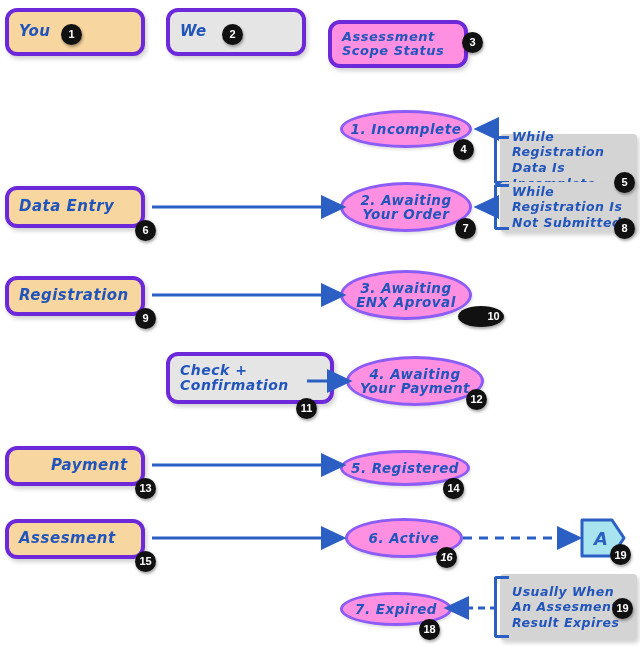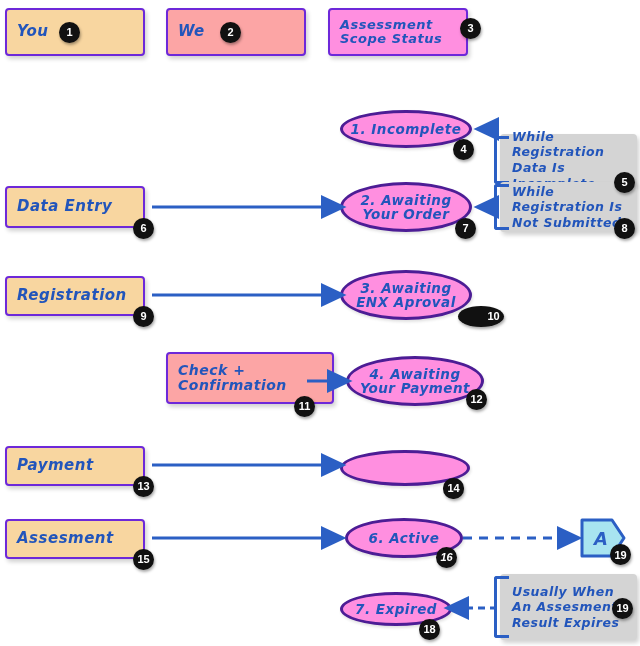--- a/index.html
+++ b/index.html
@@ -29,33 +29,33 @@
     color: #2255bb;
     font-family: "DejaVu Sans", sans-serif;
     font-weight: bold;
     font-style: italic;
     letter-spacing: 0.5px;
     line-height: 1.05;
     text-transform: capitalize;
     pointer-events: auto;
   }
   .rect {
-    border: 2px solid #6d28d9;
-    border-radius: 4px;
+    border: 4px solid #6d28d9;
+    border-radius: 12px;
     box-shadow: 2px 3px 4px rgba(0,0,0,0.18);
   }
   .rect-orange { background: #f8d6a0; }
-  .rect-blue   { background: #fca5a5; }
+  .rect-blue   { background: #e5e5e5; }
   .rect-pink   { background: #ff8fe0; }
   .rect .label {
     padding: 0 6px 0 10px;
     font-size: 15px;
   }
   .ellipse {
-    border: 3px solid #4c1d95;
+    border: 3px solid #8b5cf6;
     border-radius: 50%;
     background: #ff8fe0;
     justify-content: flex-start;
     text-align: center;
     box-shadow: 1px 2px 3px rgba(0,0,0,0.12);
   }
   .ellipse .label {
     font-size: 13.5px;
     padding: 0 6px;
     width: 100%;
@@ -180,21 +180,21 @@
   <div class="node rect rect-orange" style="left:5px; top:8px; width:140px; height:48px;">
     <span class="label">You</span>
     <span class="badge" style="left:52px; top:12px;">1</span>
   </div>
 
   <div class="node rect rect-blue" style="left:166px; top:8px; width:140px; height:48px;">
     <span class="label">We</span>
     <span class="badge" style="left:52px; top:12px;">2</span>
   </div>
 
-  <div class="node rect rect-pink" style="left:328px; top:8px; width:140px; height:48px;">
+  <div class="node rect rect-pink" style="left:328px; top:20px; width:140px; height:48px;">
     <span class="label" style="font-size:13px; line-height:1.1;">Assessment Scope status</span>
     <span class="badge" style="left:130px; top:8px;">3</span>
   </div>
 
   <div class="node ellipse" style="left:340px; top:110px; width:132px; height:38px;">
     <span class="label">1. Incomplete</span>
     <span class="badge" style="left:110px; top:26px;">4</span>
   </div>
 
   <div class="node callout" style="left:500px; top:98px; width:137px; height:52px;margin-top:36px;">
@@ -232,26 +232,27 @@
   <div class="node rect rect-blue" style="left:166px; top:352px; width:168px; height:52px;">
     <span class="label" style="font-size:14px;">Check + Confirmation</span>
     <span class="badge" style="left:126px; top:42px;">11</span>
   </div>
 
   <div class="node ellipse" style="left:346px; top:356px; width:138px; height:50px;">
     <span class="label">4. Awaiting your Payment</span>
     <span class="badge" style="left:117px; top:30px;">12</span>
   </div>
 
-  <div class="node rect rect-orange" style="left:5px; top:446px; width:140px; height:40px;">
+  <div class="node rect rect-orange" style="left:5px; top:446px; width:140px; height:40px;padding-left:32px;">
     <span class="label">Payment</span>
     <span class="badge" style="left:126px; top:28px;">13</span>
   </div>
 
   <div class="node ellipse" style="left:340px; top:450px; width:130px; height:36px;">
+    <span class="label">5. Registered</span>
     <span class="badge" style="left:100px; top:25px;border-radius:10px;">14</span>
   </div>
 
   <div class="node rect rect-orange" style="left:5px; top:519px; width:140px; height:40px;">
     <span class="label">Assesment</span>
     <span class="badge" style="left:126px; top:28px;">15</span>
   </div>
 
   <div class="node ellipse" style="left:345px; top:518px; width:118px; height:40px;">
     <span class="label">6. Active</span>

